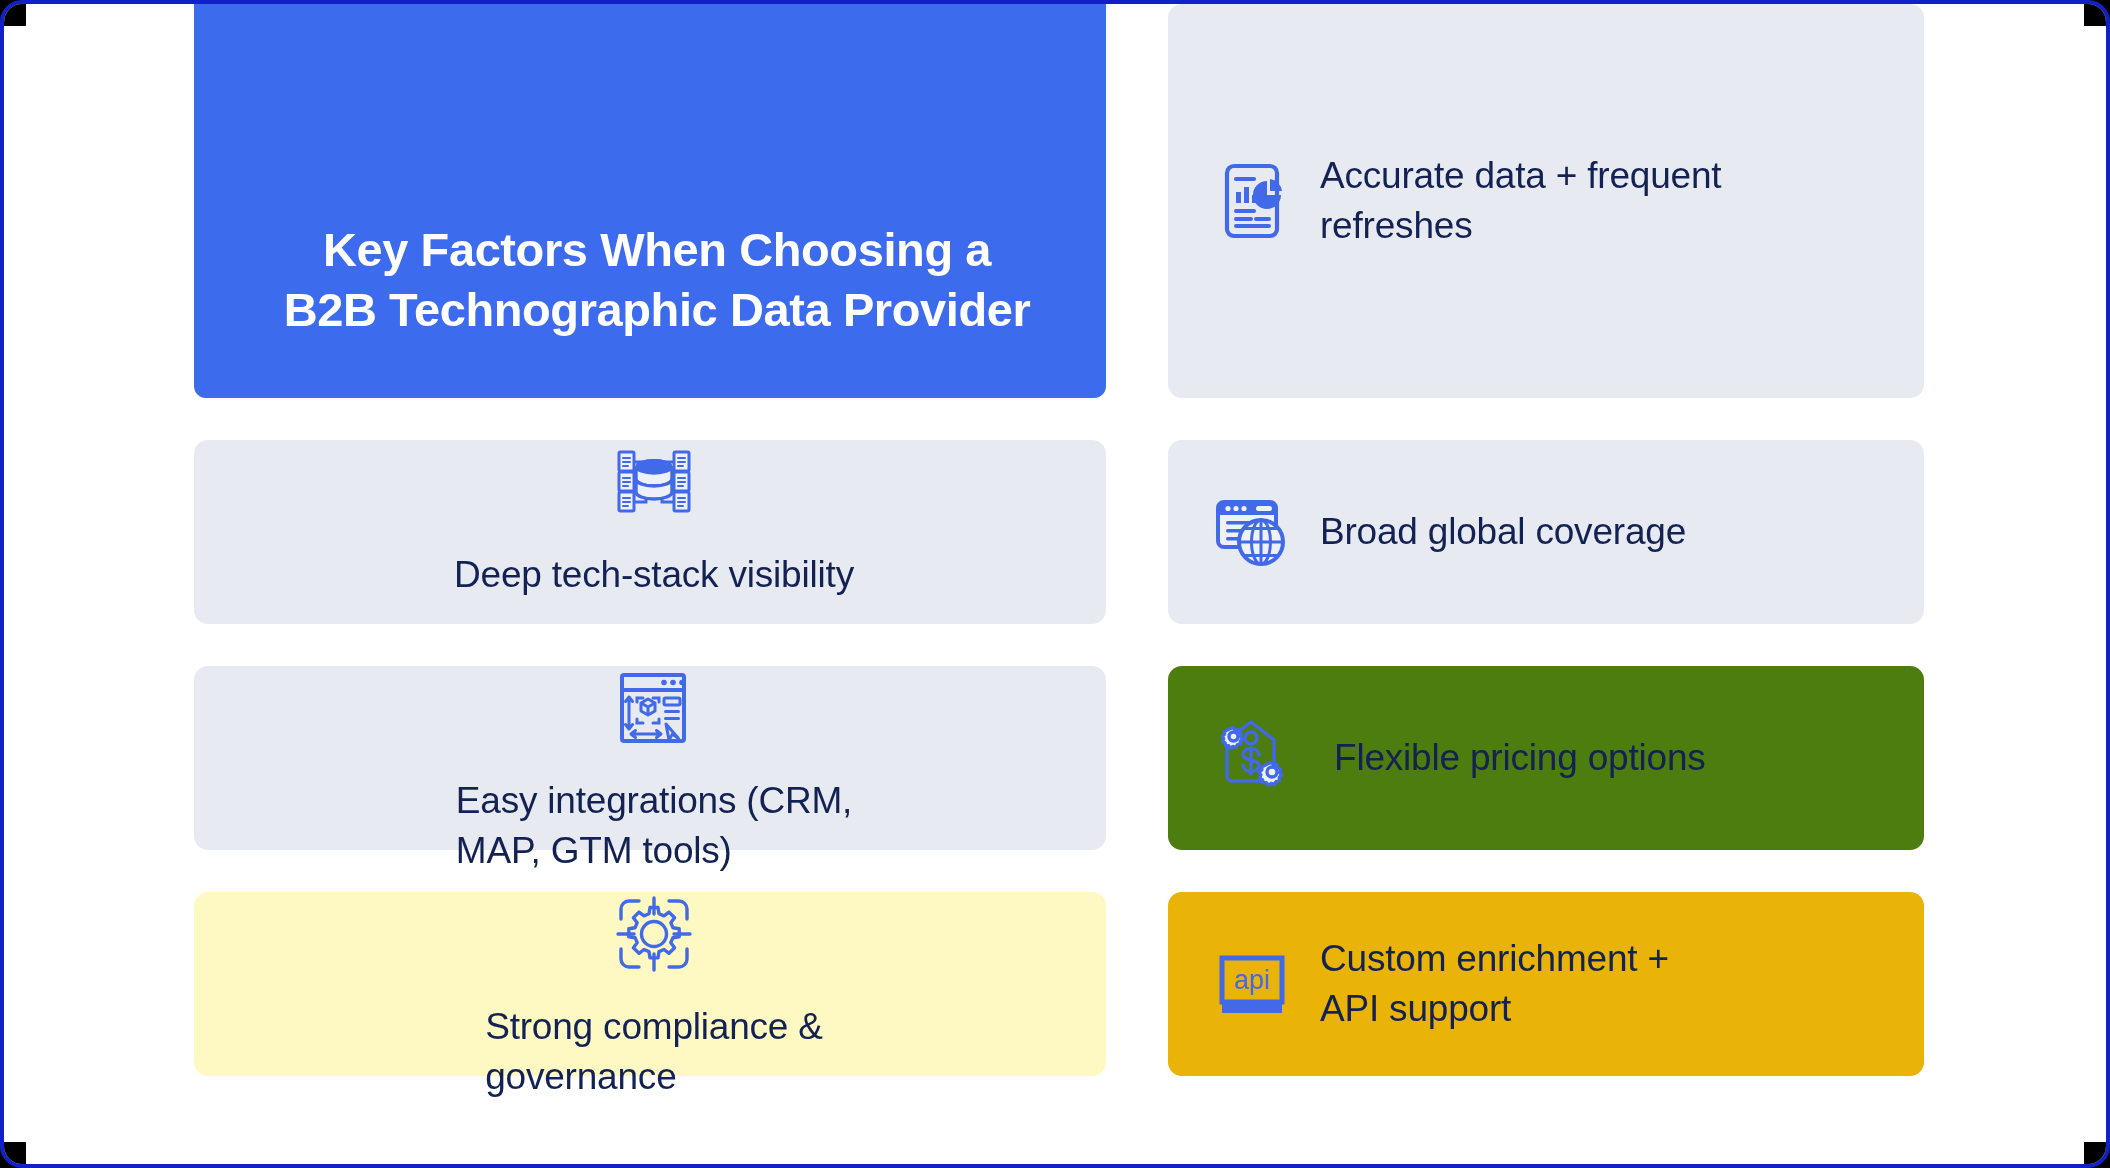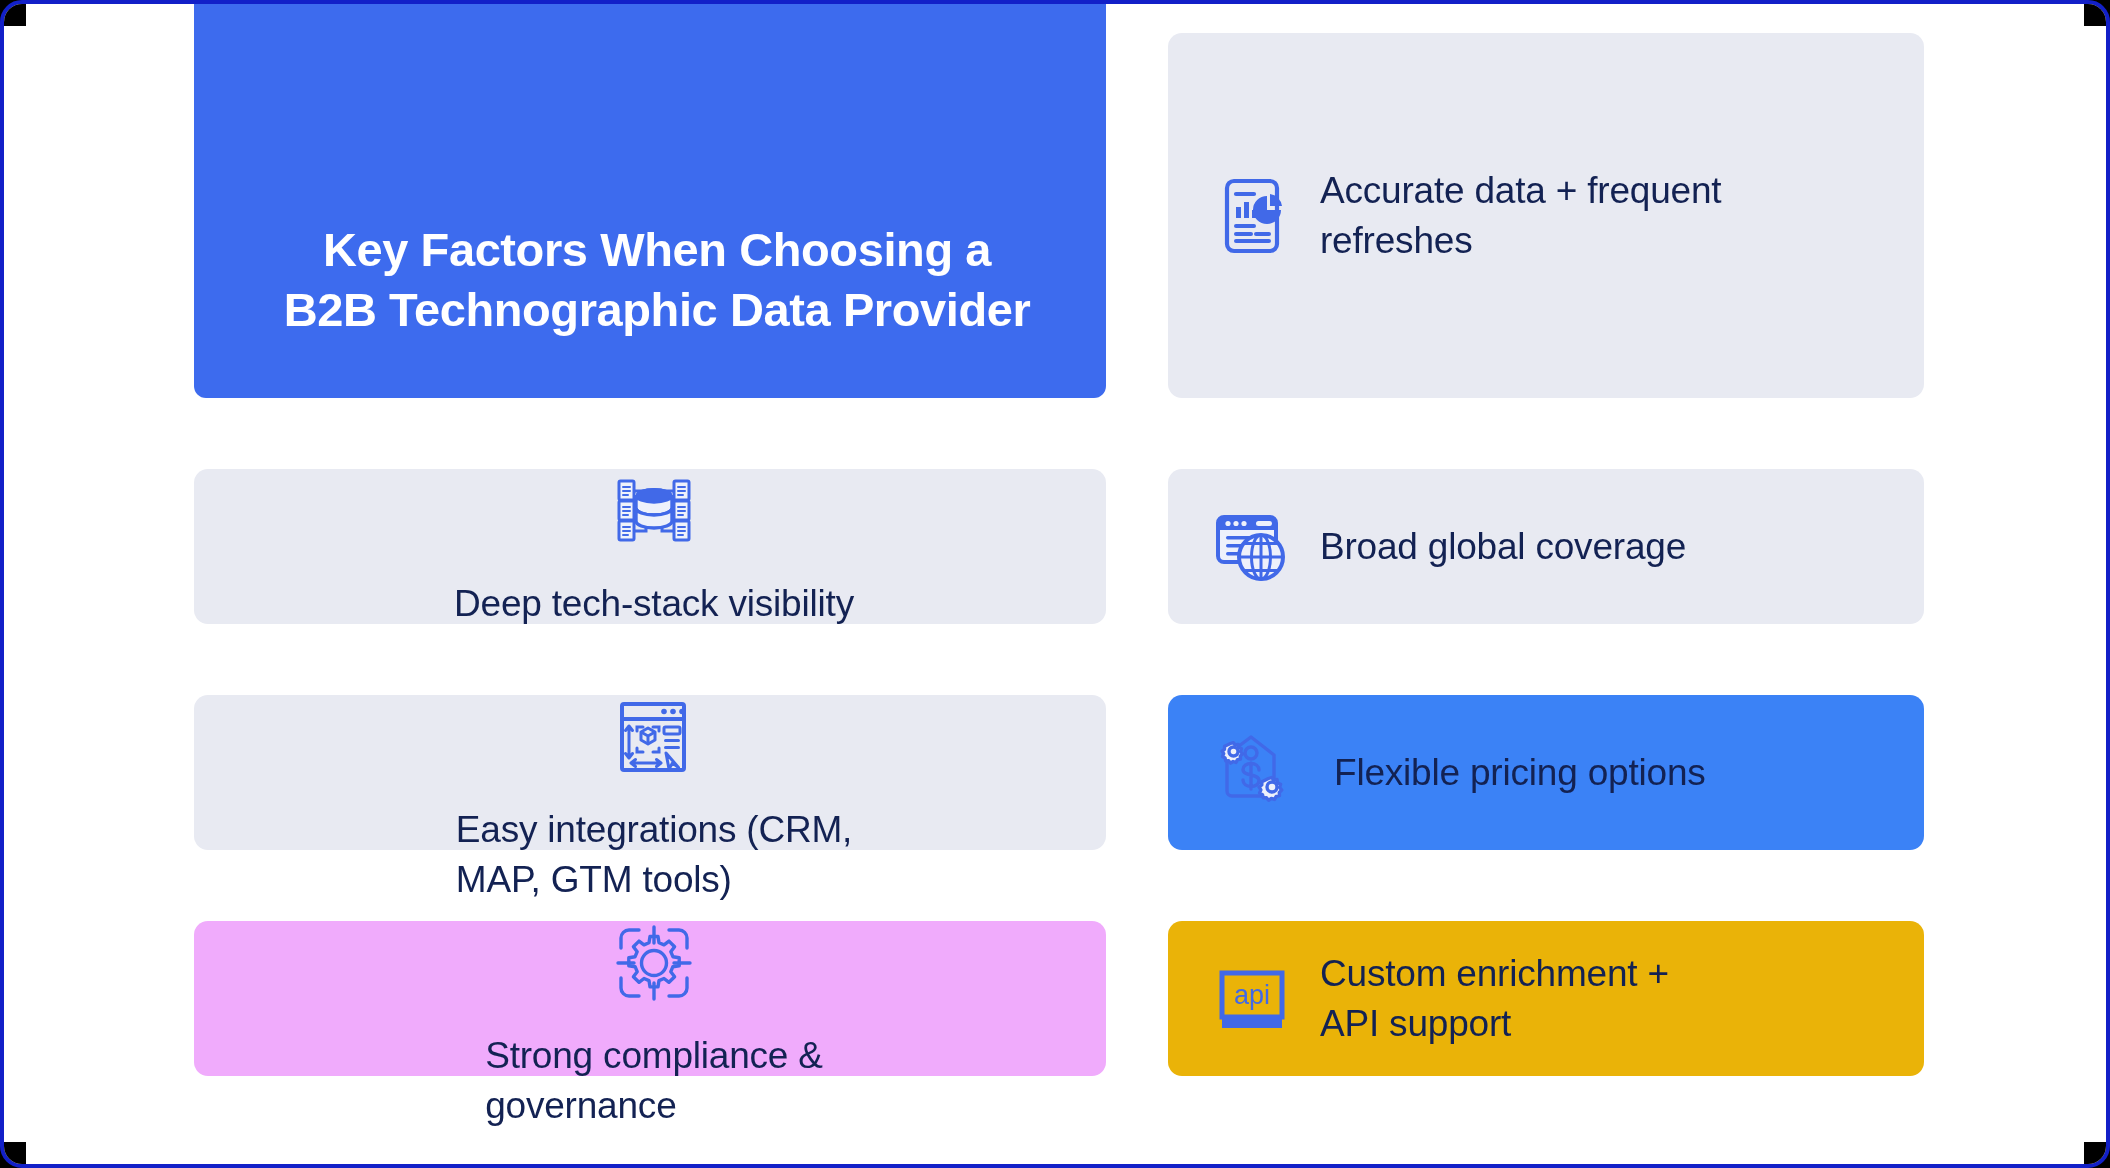--- a/index.html
+++ b/index.html
@@ -53,21 +53,20 @@
   }
 
   
   .card {
     background: #e8eaf2;
     border-radius: 14px;
     display: flex;
     align-items: center;
     gap: 26px;
     padding: 0 34px 0 42px;
-    margin-top: 29px;
   }
   .card.left  { grid-column: 2; flex-direction: column; }
   .card.right { grid-column: 4; }
 
   .card-icon {
     flex: 0 0 auto;
     width: 84px;
     height: 84px;
     display: flex;
     align-items: center;
@@ -215,37 +214,37 @@
             <rect x="52" y="44" width="16" height="3" rx="1.5"></rect>
             <rect x="52" y="51" width="16" height="3" rx="1.5"></rect>
           </g>
           <path d="M54 58l3 16 3.5-6 6 4.5z" stroke="#4169e8" stroke-width="3" fill="none" stroke-linejoin="round"></path>
         </svg>
       </span>
       <span class="card-label" style="color: rgb(19, 34, 83);">Easy integrations (CRM,
 MAP, GTM tools)</span>
     </div>
 
-    <div class="card right" style="grid-row: 6; background: #3b82f6; gap: 40px;">
+    <div class="card right" style="grid-row: 6; background: #4d7c0f; gap: 40px;">
       <span class="card-icon">
         <svg viewBox="0 0 84 84" fill="none" stroke="#4169e8" stroke-width="3.4" stroke-linejoin="round">
           <path d="M30 7h-8a5 5 0 0 0-5 5v8a5 5 0 0 0 1.5 3.6l14 14" fill="none" opacity="0"></path>
           <path d="M41 6l23 18v36a5 5 0 0 1-5 5H22a5 5 0 0 1-5-5V24z" fill="none"></path>
           <circle cx="41" cy="22" r="6" fill="none"></circle>
           <path d="M41 32v26M49 39c0-4-3.6-6.5-8-6.5s-8 2.4-8 6c0 7.6 16 3.4 16 11 0 3.6-3.6 6-8 6s-8-2.5-8-6.5" fill="none" stroke-linecap="round"></path>
           <path d="M20.5 12.5l2.8-.9 1.9 2.4 3-.6.5 3 2.8 1.3-.9 2.9 1.9 2.4-2.2 2.1.2 3-3 .6-1.5 2.7-2.9-.9-2.5 1.7-1.9-2.4-3 .2-.6-3-2.6-1.5 1.2-2.8-1.6-2.6 2.4-1.8.1-3z" fill="#eef1fb"></path>
           <circle cx="23.5" cy="20.5" r="4.5" fill="none"></circle>
           <path d="M58.5 47.5l3.1-1 2.1 2.6 3.3-.6.5 3.3 3.1 1.4-1 3.2 2.1 2.7-2.4 2.3.2 3.3-3.3.7-1.7 3-3.2-1-2.7 1.9-2.1-2.6-3.3.2-.7-3.3-2.9-1.7 1.3-3.1-1.8-2.8 2.7-2 .1-3.3z" fill="#eef1fb"></path>
           <circle cx="62" cy="56" r="5" fill="none"></circle>
         </svg>
       </span>
       <span class="card-label" style="color: rgb(19, 34, 83);">Flexible pricing options</span>
     </div>
 
-    <div class="card left" style="grid-row: 8; background: #f0abfc;">
+    <div class="card left" style="grid-row: 8; background: #fef9c3;">
       <span class="card-icon">
         <svg viewBox="0 0 84 84" fill="none" stroke="#4169e8" stroke-width="3.4" stroke-linecap="round" stroke-linejoin="round">
           <path d="M9 27V17a8 8 0 0 1 8-8h10"></path>
           <path d="M75 27V17a8 8 0 0 0-8-8H57"></path>
           <path d="M9 57v10a8 8 0 0 0 8 8h10"></path>
           <path d="M75 57v10a8 8 0 0 1-8 8H57"></path>
           <path d="M42 6v16M42 62v16M6 42h16M62 42h16"></path>
           <path d="M38 17h8l1 6.3 5 2.1 5-3.8 5.6 5.6-3.8 5 2.1 5 6.3 1v8l-6.3 1-2.1 5 3.8 5-5.6 5.6-5-3.8-5 2.1-1 6.3h-8l-1-6.3-5-2.1-5 3.8-5.6-5.6 3.8-5-2.1-5-6.3-1v-8l6.3-1 2.1-5-3.8-5 5.6-5.6 5 3.8 5-2.1z" transform="translate(0,-1.5)"></path>
           <circle cx="42" cy="42" r="12.5"></circle>
         </svg>

